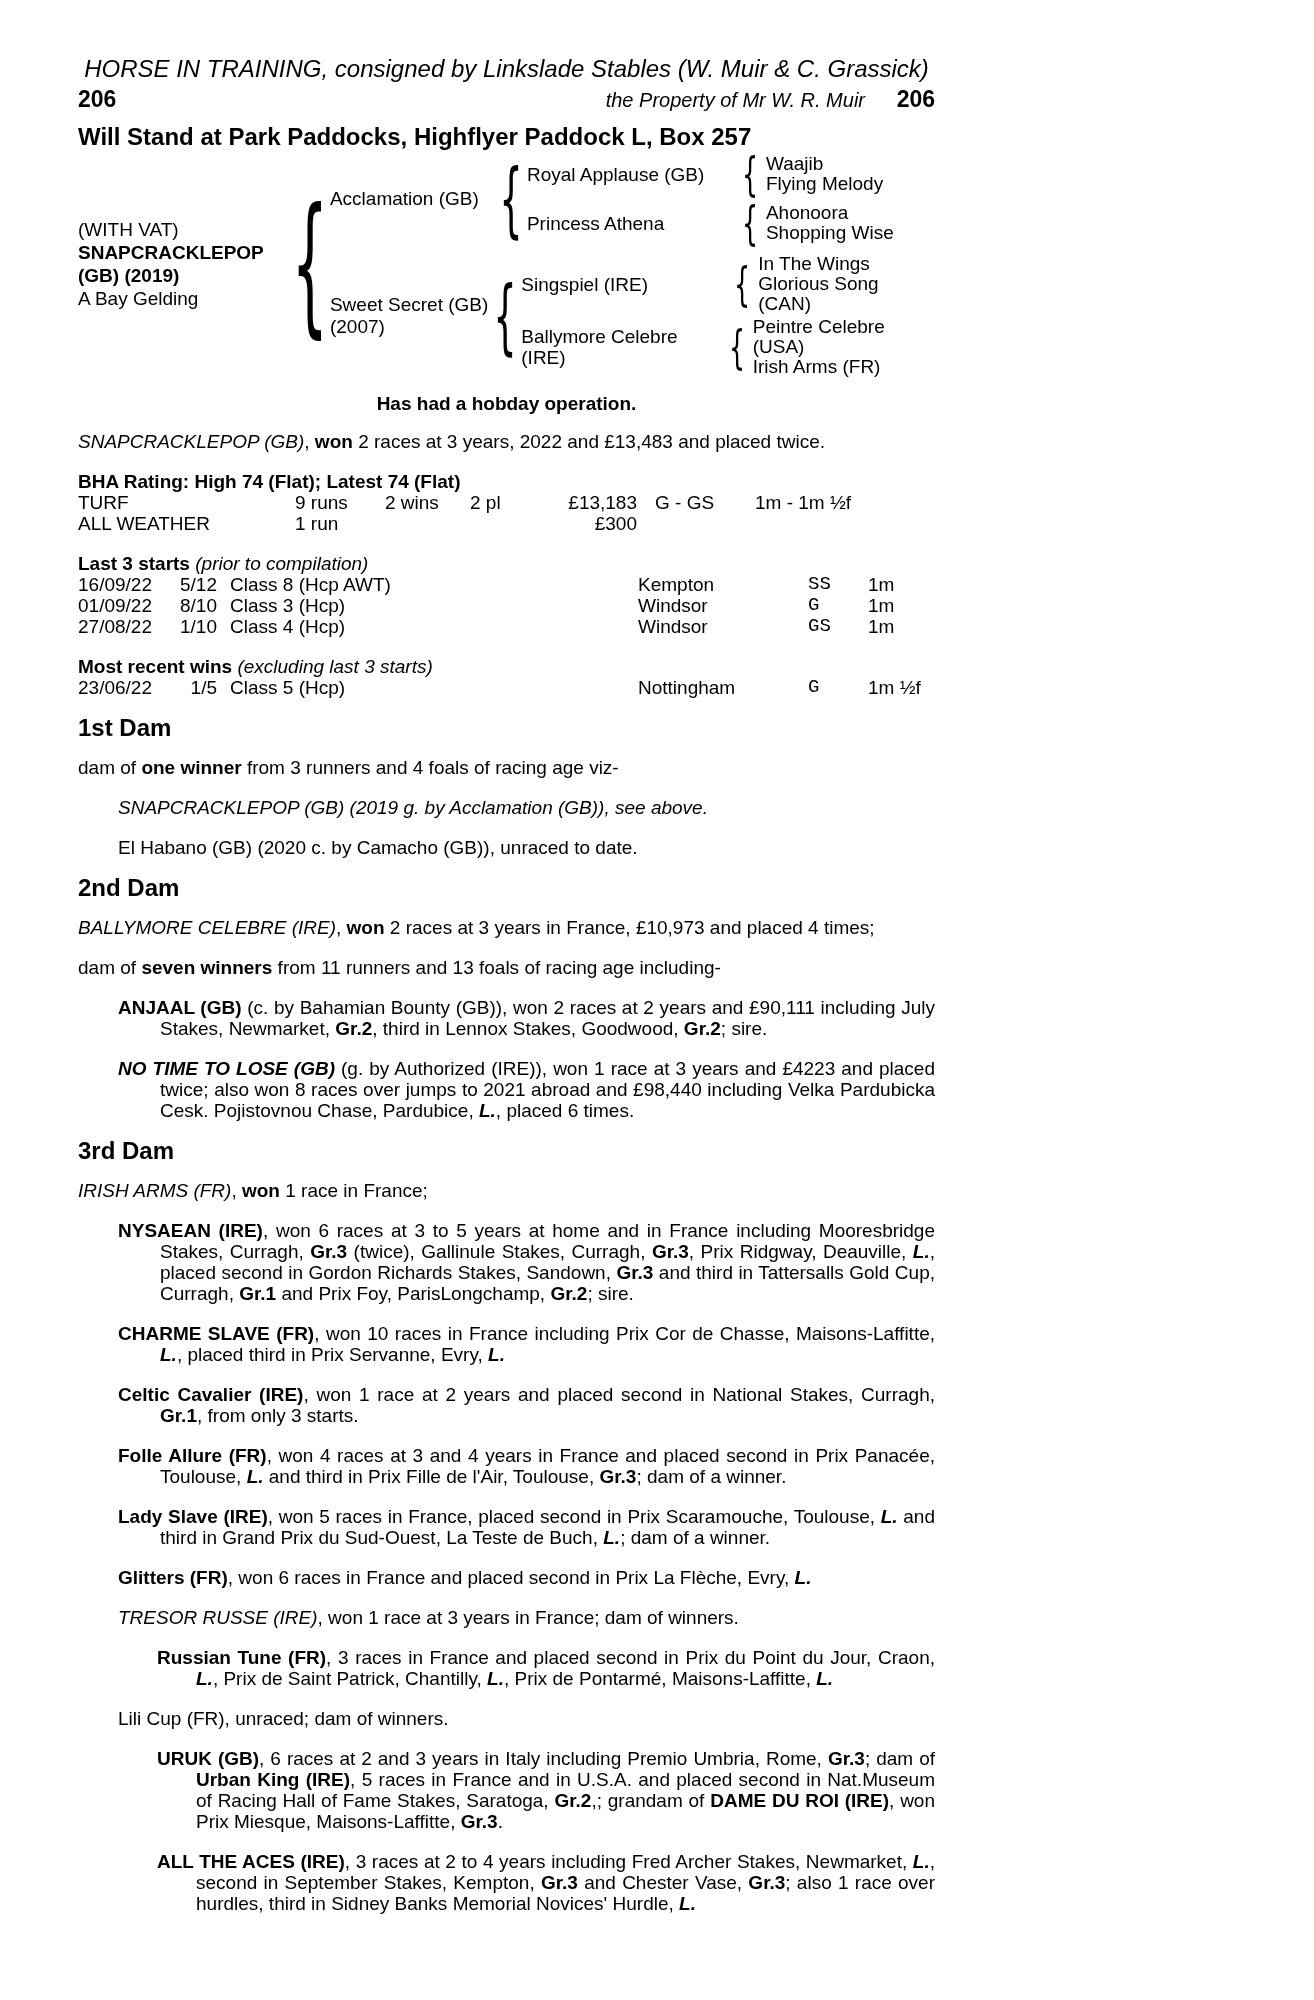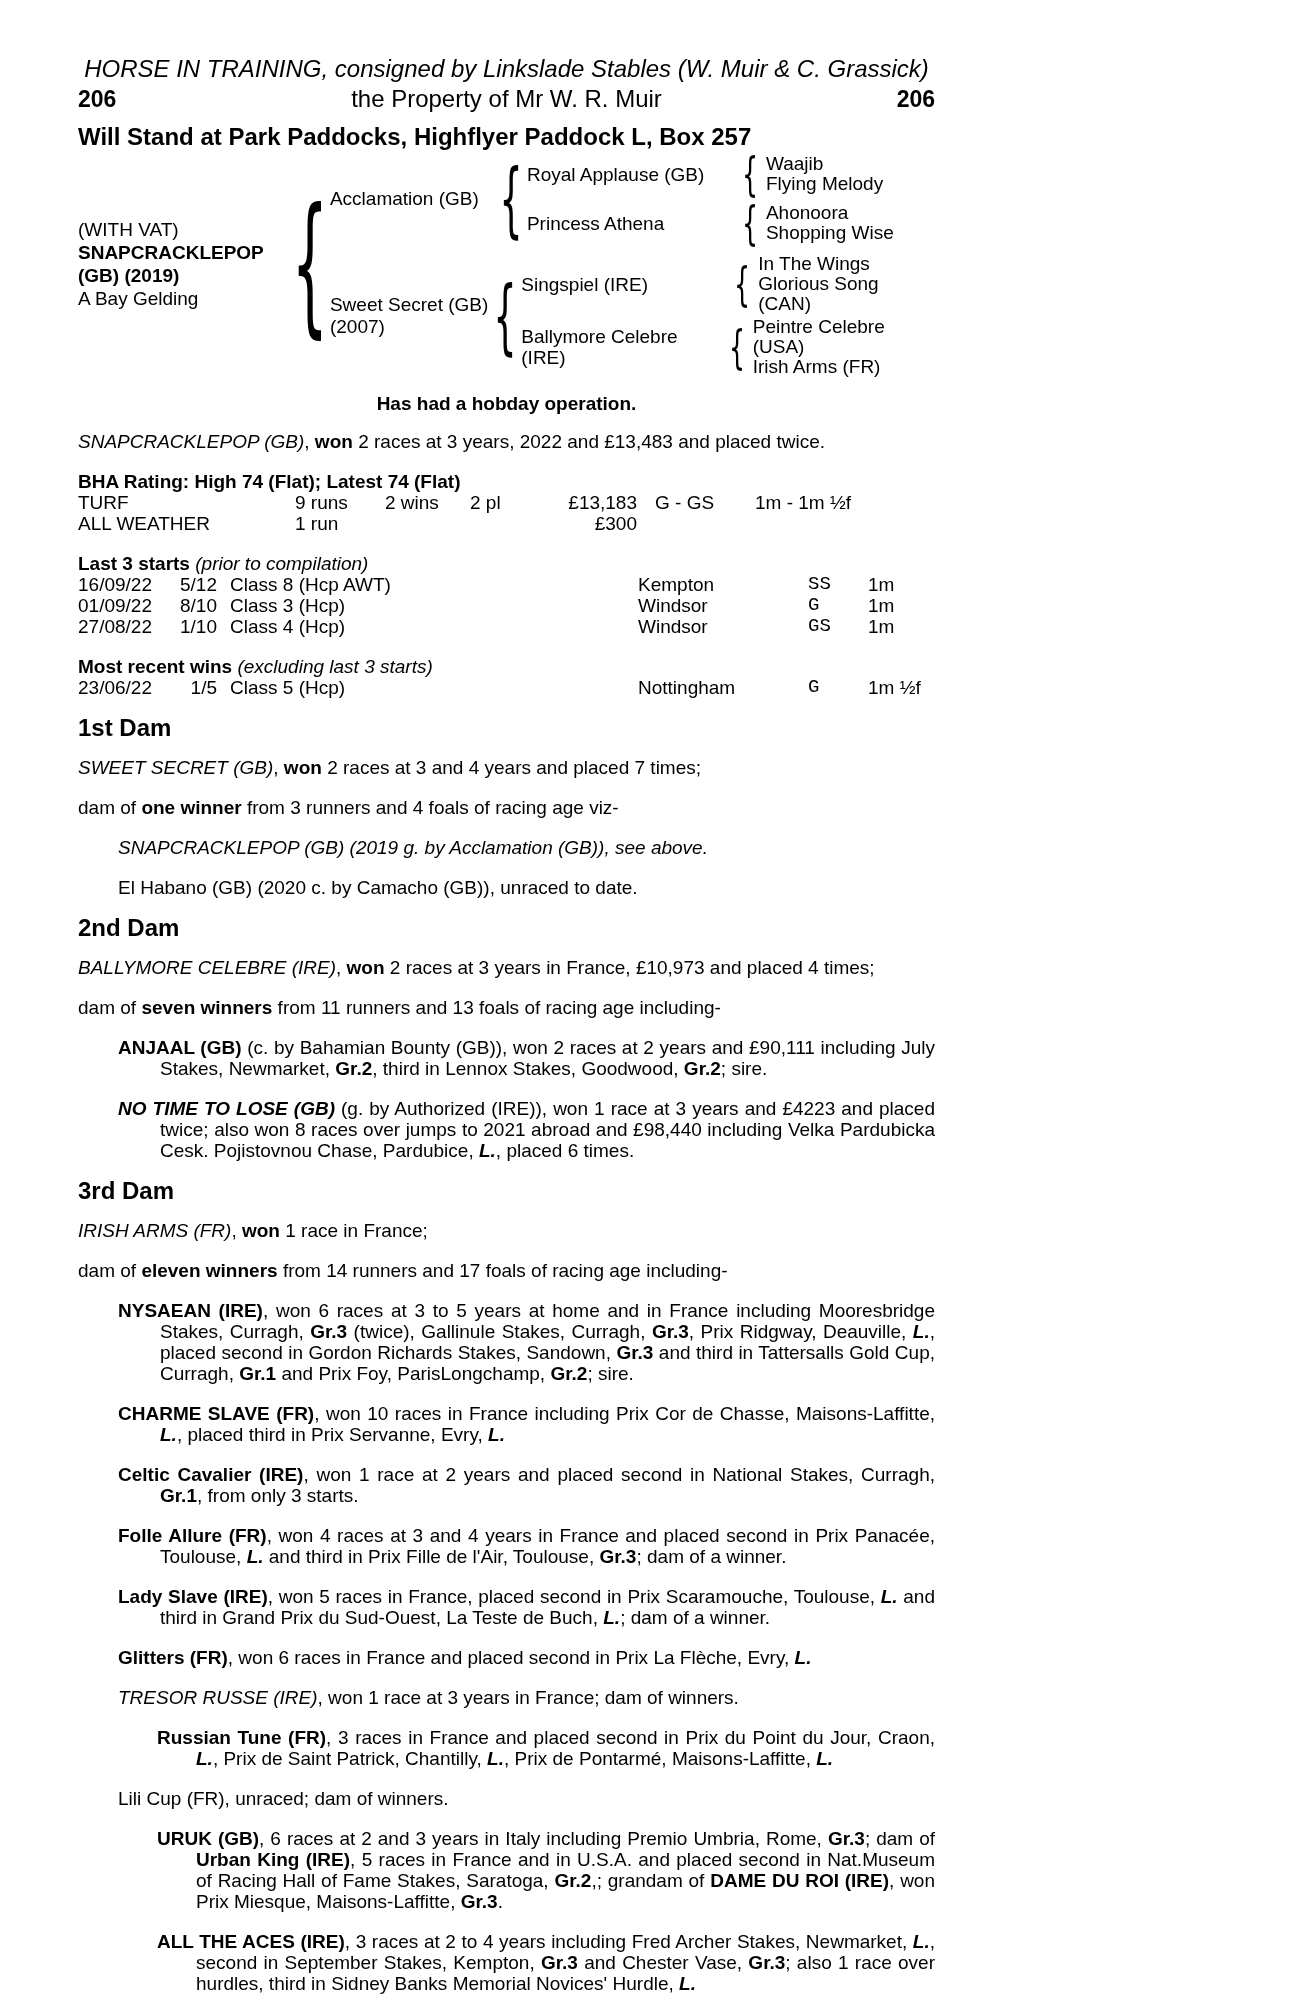--- a/index.html
+++ b/index.html
@@ -7,21 +7,21 @@
   .page{width:1314px;min-height:2000px;box-sizing:border-box;padding:58px 379px 60px 78px;
         font-size:19px;line-height:21px;}
   .b{font-weight:bold;}
   .i{font-style:italic;}
 
   
   .consignor{text-align:center;font-style:italic;font-size:24px;}
   .lot-row{display:flex;align-items:baseline;margin-top:9px;}
   .lot-num{font-size:23px;font-weight:bold;line-height:1;min-width:70px;}
   .lot-num.right{text-align:right;}
-  .property{flex:1;text-align:center;font-size:24px;}
+  .property{flex:1;text-align:right;font-style:italic;font-size:20px;}
   .stand{font-weight:bold;font-size:24px;margin-top:15px;}
 
   
   .pedigree{display:flex;align-items:center;margin-top:4px;}
   .ped-subject{width:222px;line-height:23px;}
   .ped-parents{display:flex;flex-direction:column;row-gap:8px;}
   .ped-parent{display:flex;align-items:center;}
   .ped-parent-name{width:168px;line-height:22px;}
   .ped-gps{display:flex;flex-direction:column;row-gap:3px;}
   .ped-gp{display:flex;align-items:center;}
@@ -197,38 +197,36 @@
       <span class="st2">1/5</span>
       <span class="st3">Class 5 (Hcp)</span>
       <span class="st4">Nottingham</span>
       <span class="st5">G</span>
       <span class="st6">1m ½f</span>
     </div>
   </section>
 
   <section class="dam">
     <div class="dam-heading">1st Dam</div>
-    <p class="para ind0"><span class="i">SWEET SECRET (GB)</span><span>, </span><span class="b">won</span><span> 2 races at 3 and 4 years and placed 7 times;</span></p>
     <p class="para ind0"><span>dam of </span><span class="b">one winner</span><span> from 3 runners and 4 foals of racing age viz-</span></p>
     <p class="para ind1"><span class="i">SNAPCRACKLEPOP (GB) (2019 g. by Acclamation (GB)), see above.</span></p>
     <p class="para ind1"><span>El Habano (GB) (2020 c. by Camacho (GB)), unraced to date.</span></p>
   </section>
 
   <section class="dam">
     <div class="dam-heading">2nd Dam</div>
     <p class="para ind0"><span class="i">BALLYMORE CELEBRE (IRE)</span><span>, </span><span class="b">won</span><span> 2 races at 3 years in France, £10,973 and placed 4 times;</span></p>
     <p class="para ind0"><span>dam of </span><span class="b">seven winners</span><span> from 11 runners and 13 foals of racing age including-</span></p>
     <p class="para ind1"><span class="b">ANJAAL (GB)</span><span> (c. by Bahamian Bounty (GB)), won 2 races at 2 years and £90,111 including July Stakes, Newmarket, </span><span class="b">Gr.2</span><span>, third in Lennox Stakes, Goodwood, </span><span class="b">Gr.2</span><span>; sire.</span></p>
     <p class="para ind1"><span class="b i">NO TIME TO LOSE (GB)</span><span> (g. by Authorized (IRE)), won 1 race at 3 years and £4223 and placed twice; also won 8 races over jumps to 2021 abroad and £98,440 including Velka Pardubicka Cesk. Pojistovnou Chase, Pardubice, </span><span class="b i">L.</span><span>, placed 6 times.</span></p>
   </section>
 
   <section class="dam">
     <div class="dam-heading">3rd Dam</div>
     <p class="para ind0"><span class="i">IRISH ARMS (FR)</span><span>, </span><span class="b">won</span><span> 1 race in France;</span></p>
-    <p class="para ind0"><span>dam of </span><span class="b">eleven winners</span><span> from 14 runners and 17 foals of racing age including-</span></p>
     <p class="para ind1"><span class="b">NYSAEAN (IRE)</span><span>, won 6 races at 3 to 5 years at home and in France including Mooresbridge Stakes, Curragh, </span><span class="b">Gr.3</span><span> (twice), Gallinule Stakes, Curragh, </span><span class="b">Gr.3</span><span>, Prix Ridgway, Deauville, </span><span class="b i">L.</span><span>, placed second in Gordon Richards Stakes, Sandown, </span><span class="b">Gr.3</span><span> and third in Tattersalls Gold Cup, Curragh, </span><span class="b">Gr.1</span><span> and Prix Foy, ParisLongchamp, </span><span class="b">Gr.2</span><span>; sire.</span></p>
     <p class="para ind1"><span class="b">CHARME SLAVE (FR)</span><span>, won 10 races in France including Prix Cor de Chasse, Maisons-Laffitte, </span><span class="b i">L.</span><span>, placed third in Prix Servanne, Evry, </span><span class="b i">L.</span></p>
     <p class="para ind1"><span class="b">Celtic Cavalier (IRE)</span><span>, won 1 race at 2 years and placed second in National Stakes, Curragh, </span><span class="b">Gr.1</span><span>, from only 3 starts.</span></p>
     <p class="para ind1"><span class="b">Folle Allure (FR)</span><span>, won 4 races at 3 and 4 years in France and placed second in Prix Panacée, Toulouse, </span><span class="b i">L.</span><span> and third in Prix Fille de l'Air, Toulouse, </span><span class="b">Gr.3</span><span>; dam of a winner.</span></p>
     <p class="para ind1"><span class="b">Lady Slave (IRE)</span><span>, won 5 races in France, placed second in Prix Scaramouche, Toulouse, </span><span class="b i">L.</span><span> and third in Grand Prix du Sud-Ouest, La Teste de Buch, </span><span class="b i">L.</span><span>; dam of a winner.</span></p>
     <p class="para ind1"><span class="b">Glitters (FR)</span><span>, won 6 races in France and placed second in Prix La Flèche, Evry, </span><span class="b i">L.</span></p>
     <p class="para ind1"><span class="i">TRESOR RUSSE (IRE)</span><span>, won 1 race at 3 years in France; dam of winners.</span></p>
     <p class="para ind2"><span class="b">Russian Tune (FR)</span><span>, 3 races in France and placed second in Prix du Point du Jour, Craon, </span><span class="b i">L.</span><span>, Prix de Saint Patrick, Chantilly, </span><span class="b i">L.</span><span>, Prix de Pontarmé, Maisons-Laffitte, </span><span class="b i">L.</span></p>
     <p class="para ind1"><span>Lili Cup (FR), unraced; dam of winners.</span></p>
     <p class="para ind2"><span class="b">URUK (GB)</span><span>, 6 races at 2 and 3 years in Italy including Premio Umbria, Rome, </span><span class="b">Gr.3</span><span>; dam of </span><span class="b">Urban King (IRE)</span><span>, 5 races in France and in U.S.A. and placed second in Nat.Museum of Racing Hall of Fame Stakes, Saratoga, </span><span class="b">Gr.2</span><span>,; grandam of </span><span class="b">DAME DU ROI (IRE)</span><span>, won Prix Miesque, Maisons-Laffitte, </span><span class="b">Gr.3</span><span>.</span></p>

